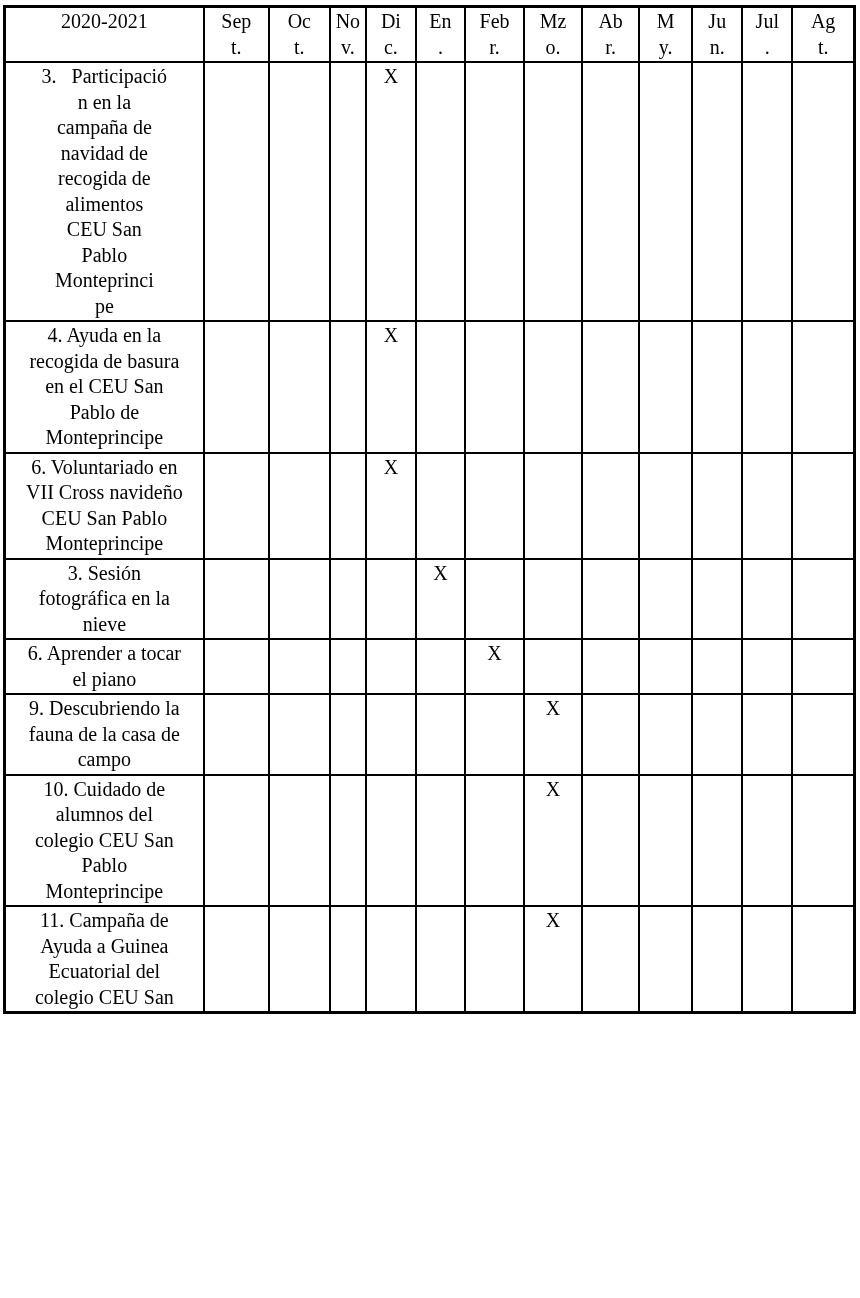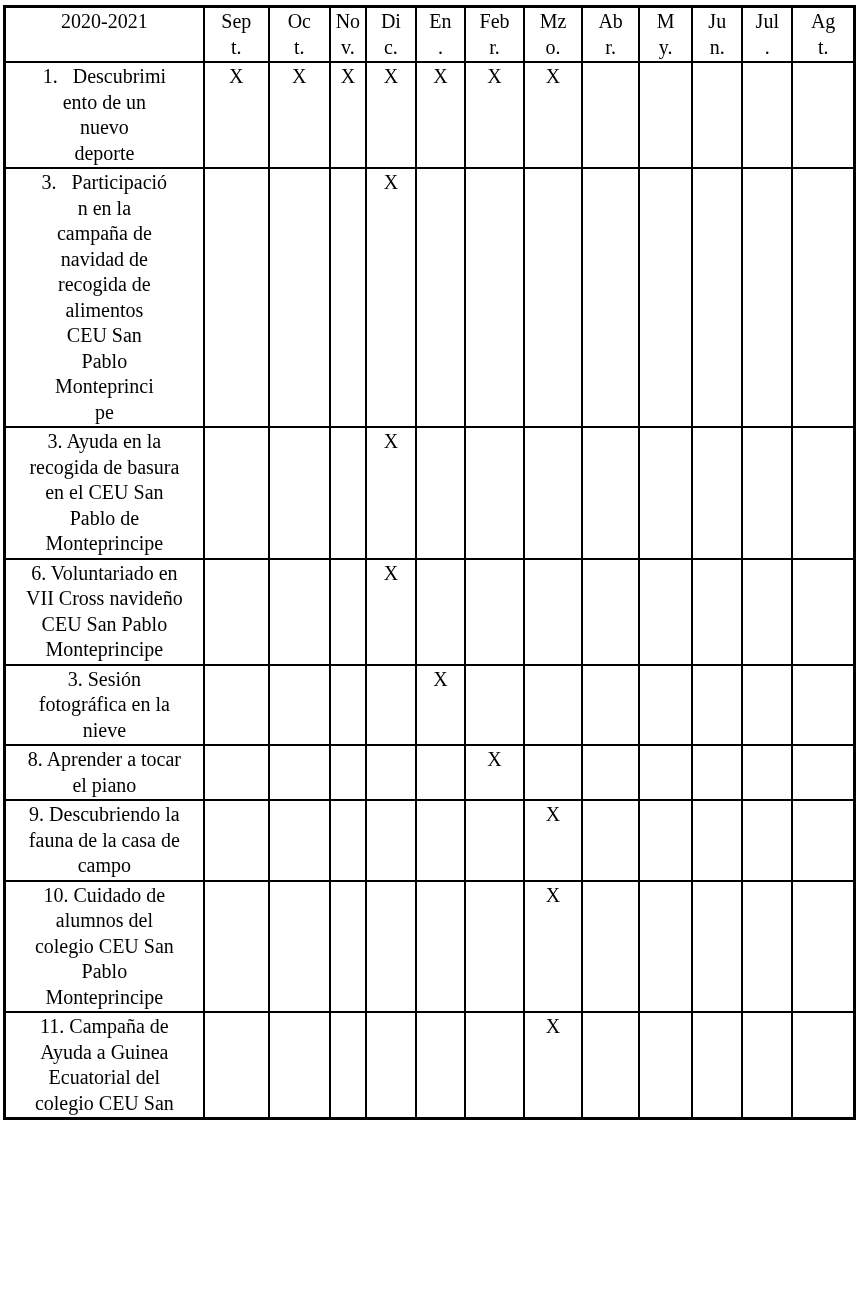--- a/index.html
+++ b/index.html
@@ -87,38 +87,20 @@
 y.</th>
         <th>Ju
 n.</th>
         <th>Jul
 .</th>
         <th>Ag
 t.</th>
       </tr>
     </thead>
     <tbody>
-      <tr style="height:105px">
-        <td class="act-cell">1.   Descubrimi
-ento de un
-nuevo
-deporte</td>
-        <td class="mark-cell">X</td>
-        <td class="mark-cell">X</td>
-        <td class="mark-cell">X</td>
-        <td class="mark-cell">X</td>
-        <td class="mark-cell">X</td>
-        <td class="mark-cell">X</td>
-        <td class="mark-cell">X</td>
-        <td class="mark-cell"></td>
-        <td class="mark-cell"></td>
-        <td class="mark-cell"></td>
-        <td class="mark-cell"></td>
-        <td class="mark-cell"></td>
-      </tr>
       <tr style="height:255px">
         <td class="act-cell">3.   Participació
 n en la
 campaña de
 navidad de
 recogida de
 alimentos
 CEU San
 Pablo
 Monteprinci
@@ -130,21 +112,21 @@
         <td class="mark-cell"></td>
         <td class="mark-cell"></td>
         <td class="mark-cell"></td>
         <td class="mark-cell"></td>
         <td class="mark-cell"></td>
         <td class="mark-cell"></td>
         <td class="mark-cell"></td>
         <td class="mark-cell"></td>
       </tr>
       <tr style="height:129px">
-        <td class="act-cell">3. Ayuda en la
+        <td class="act-cell">4. Ayuda en la
 recogida de basura
 en el CEU San
 Pablo de
 Monteprincipe</td>
         <td class="mark-cell"></td>
         <td class="mark-cell"></td>
         <td class="mark-cell"></td>
         <td class="mark-cell">X</td>
         <td class="mark-cell"></td>
         <td class="mark-cell"></td>
@@ -184,21 +166,21 @@
         <td class="mark-cell">X</td>
         <td class="mark-cell"></td>
         <td class="mark-cell"></td>
         <td class="mark-cell"></td>
         <td class="mark-cell"></td>
         <td class="mark-cell"></td>
         <td class="mark-cell"></td>
         <td class="mark-cell"></td>
       </tr>
       <tr style="height:53px">
-        <td class="act-cell">8. Aprender a tocar
+        <td class="act-cell">6. Aprender a tocar
 el piano</td>
         <td class="mark-cell"></td>
         <td class="mark-cell"></td>
         <td class="mark-cell"></td>
         <td class="mark-cell"></td>
         <td class="mark-cell"></td>
         <td class="mark-cell">X</td>
         <td class="mark-cell"></td>
         <td class="mark-cell"></td>
         <td class="mark-cell"></td>

